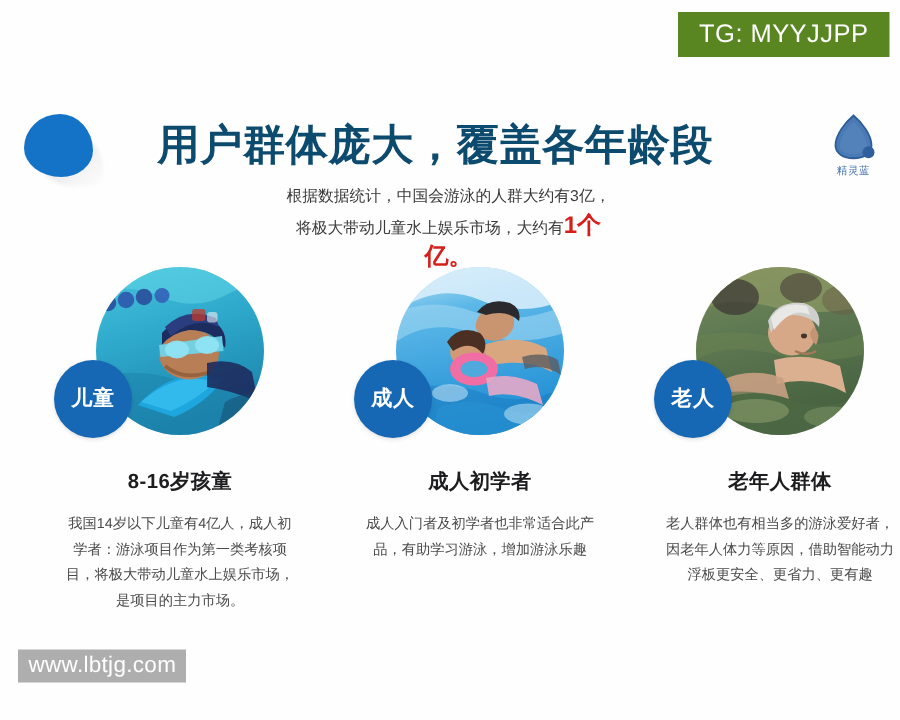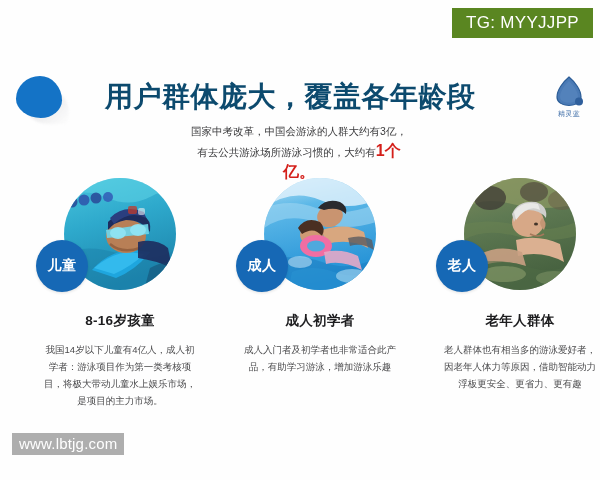--- a/index.html
+++ b/index.html
@@ -213,21 +213,21 @@
   <div class="tg-watermark">TG: MYYJJPP</div>
 
   <div class="leaf-mark">
     <div class="leaf-shadow"></div>
     <div class="leaf-body"></div>
   </div>
 
   <div class="page-title">用户群体庞大，覆盖各年龄段</div>
 
   <div class="subtitle">
-    <span>国家中考改革，中国会游泳的人群大约有3亿，有去公共游泳场所游泳习惯的，大约有</span><span class="highlight">1个亿。</span>
+    <span>根据数据统计，中国会游泳的人群大约有3亿，将极大带动儿童水上娱乐市场，大约有</span><span class="highlight">1个亿。</span>
   </div>
 
   <div class="brand">
     <div class="brand-mark">
       <svg class="shield" viewBox="0 0 30 31" xmlns="http://www.w3.org/2000/svg">
         <path d="M15 1 C21 6 27 14 27 21 C27 26 22 29.5 15 29.5 C8 29.5 3 26 3 21 C3 14 9 6 15 1 Z" fill="#4a7ab5" stroke="#2c5d97" stroke-width="1.2"></path>
         <path d="M15 5 C19.5 9.5 24 15.5 24 20.8 C24 24.4 20.4 26.8 15 26.8 C9.6 26.8 6 24.4 6 20.8 C6 15.5 10.5 9.5 15 5 Z" fill="#5b88bf" opacity="0.55"></path>
         <circle cx="25" cy="25.5" r="4" fill="#2f5f9c"></circle>
       </svg>
     </div>

